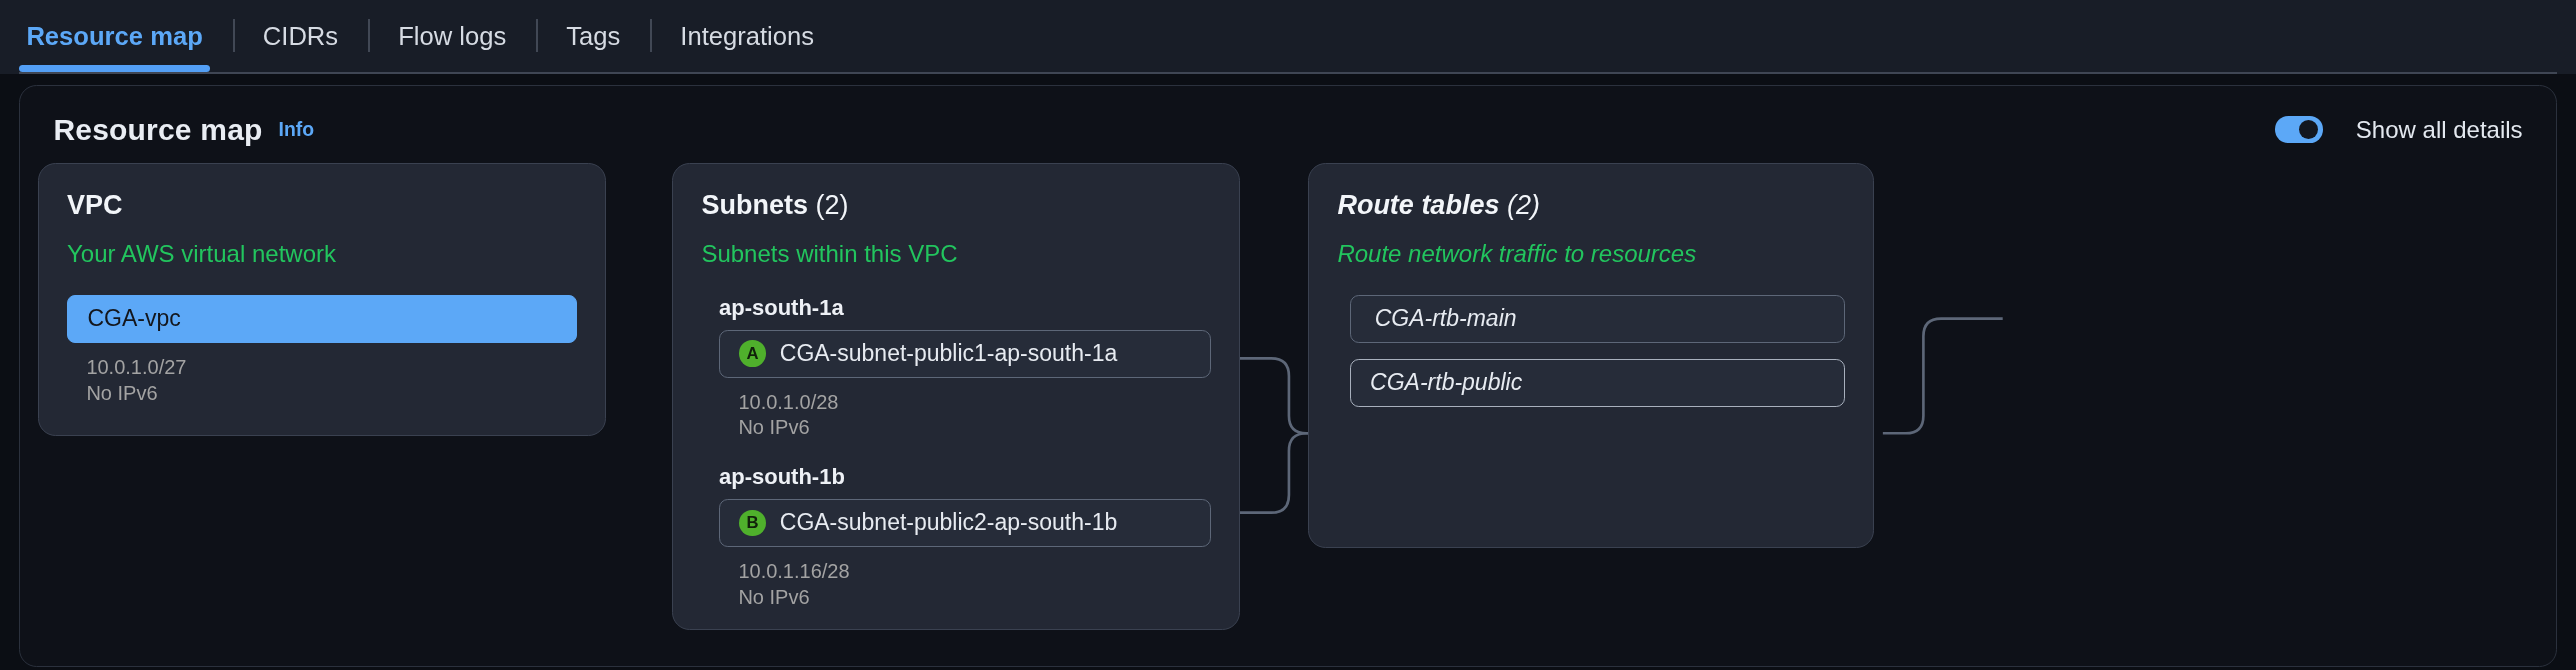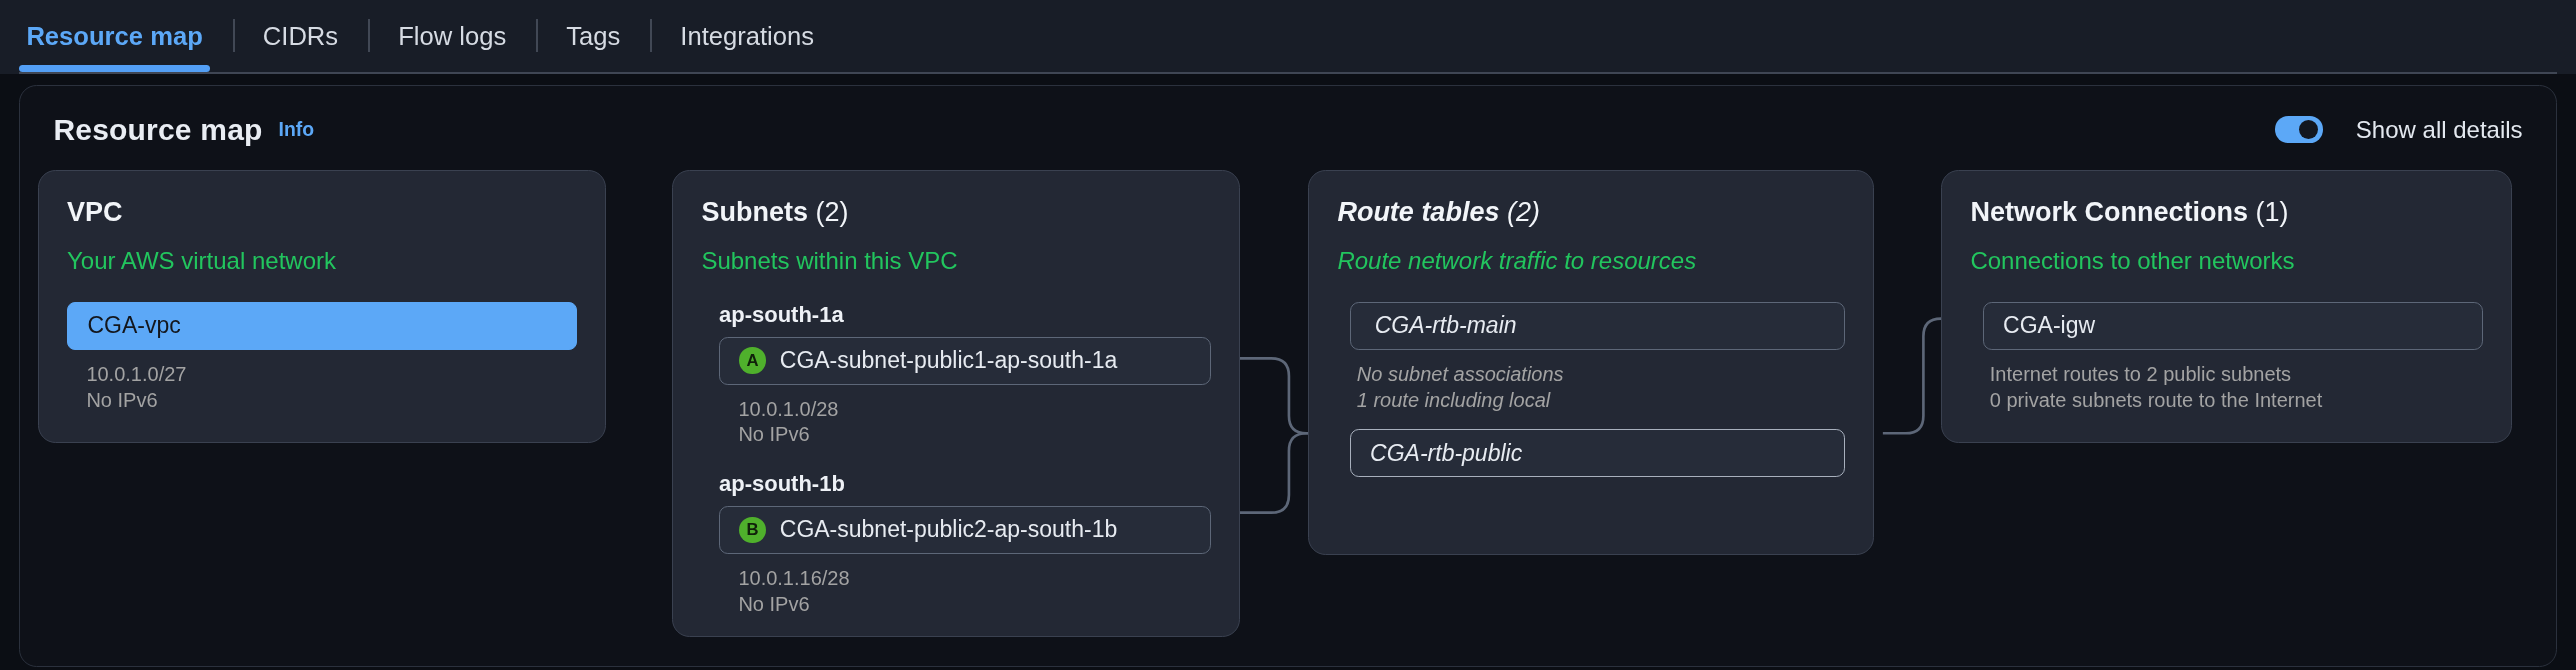--- a/index.html
+++ b/index.html
@@ -116,21 +116,21 @@
   }
 
   
   .map {
     position: relative;
     height: 494px;
   }
 
   .card {
     position: absolute;
-    top: 19px;
+    top: 12px;
     background: #232834;
     border: 1.8px solid #3a4150;
     border-radius: 17.6px;
     padding: 26.4px 28px;
     z-index: 2;
   }
   .card-title {
     font-size: 27px;
     color: #f2f5f9;
     white-space: nowrap;
@@ -301,40 +301,22 @@
 
     <div class="card" style="left:1288px; width:566px; height:385px;font-style:italic;">
       <div class="card-title">
         <b>Route tables</b>&nbsp;<span>(2)</span>
       </div>
       <div class="card-sub">Route network traffic to resources</div>
 
       <div class="pill" style="margin-left:12.3px;padding-left:24px;">
         <span>CGA-rtb-main</span>
       </div>
-      <div class="meta">
-        <div>No subnet associations</div>
-        <div>1 route including local</div>
-      </div>
 
       <div class="pill highlight" style="margin:16px 0 0 12.3px;">
         <span>CGA-rtb-public</span>
       </div>
     </div>
 
-    <div class="card" style="left:1921px; width:571px; height:273px;">
-      <div class="card-title">
-        <b>Network Connections</b>&nbsp;<span>(1)</span>
-      </div>
-      <div class="card-sub">Connections to other networks</div>
-
-      <div class="pill" style="margin-left:12.3px;">
-        <span>CGA-igw</span>
-      </div>
-      <div class="meta">
-        <div>Internet routes to 2 public subnets</div>
-        <div>0 private subnets route to the Internet</div>
-      </div>
-    </div>
 
   </div>
 </div>
 
 
 </body></html>

